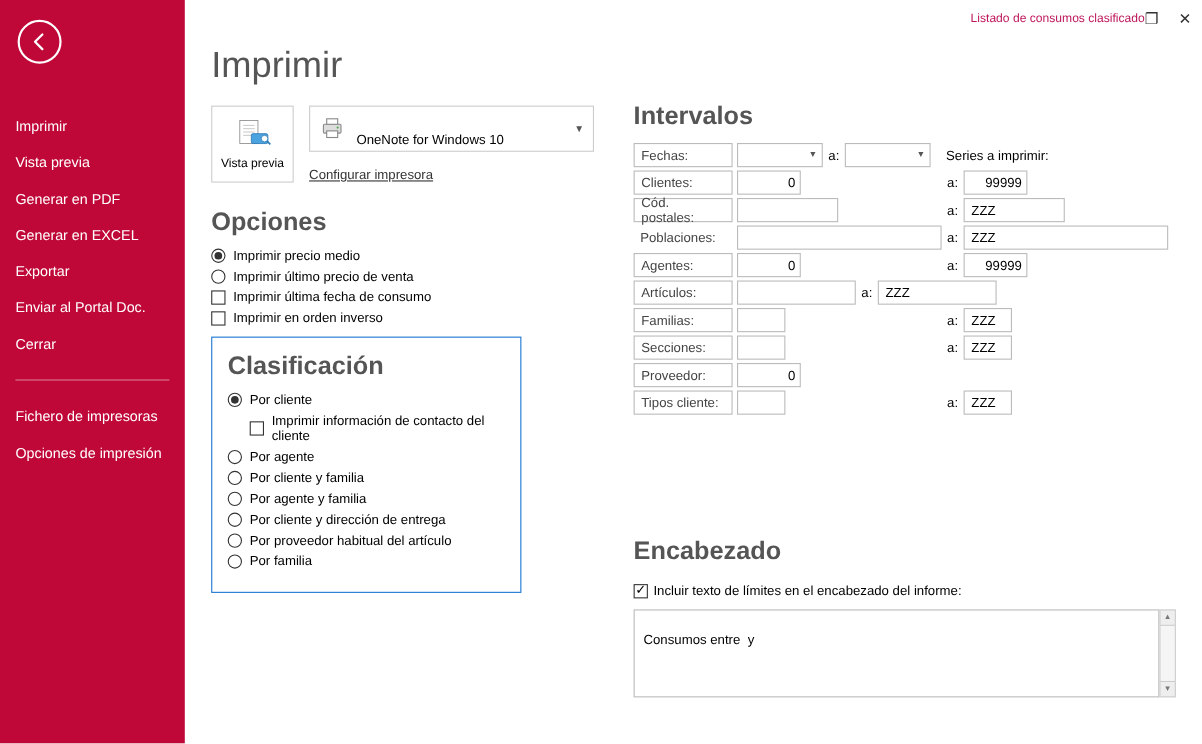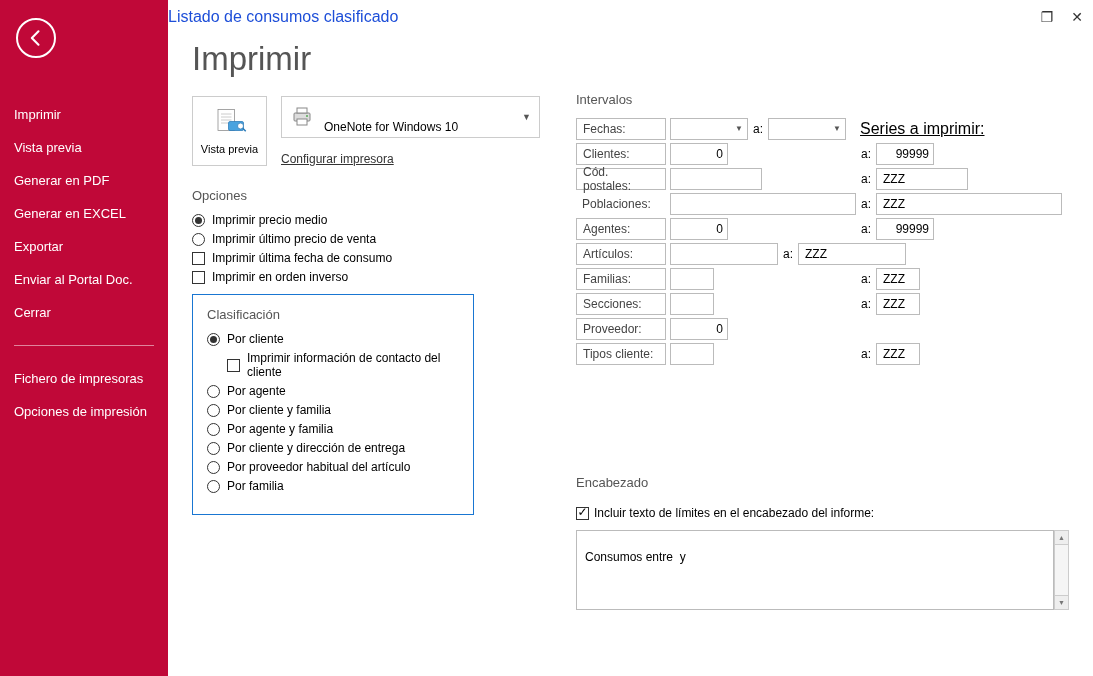--- a/index.html
+++ b/index.html
@@ -4,53 +4,53 @@
 <style>
 * { box-sizing: border-box; margin: 0; padding: 0; font-family: "Segoe UI", Arial, sans-serif; }
 body { width: 1093px; height: 676px; background: #fff; overflow: hidden; display: flex; }
 .sidebar { width: 168px; background: #c00838; color: #fff; padding: 18px 14px; position: relative; }
 .back-circle { width: 40px; height: 40px; border: 2px solid #fff; border-radius: 50%; display: flex; align-items: center; justify-content: center; cursor: pointer; margin-bottom: 40px; margin-left: 2px; }
 .back-circle svg { width: 20px; height: 20px; }
 .side-item { font-size: 13px; padding: 9px 0; cursor: pointer; }
 .side-sep { border-top: 1px solid rgba(255,255,255,.5); margin: 16px 0; }
 .main { flex: 1; position: relative; }
 .titlebar { height: 30px; display: flex; align-items: center; justify-content: space-between; padding: 4px 10px 0 0; }
-.win-title { flex: 1; text-align: left; font-size: 16px; color: #1d4ed8; }
+.win-title { flex: 1; text-align: right; font-size: 11px; color: #be185d; }
 .win-btns { display: flex; gap: 18px; }
 .win-btn { cursor: pointer; font-size: 14px; color: #333; }
 .content { display: flex; padding: 10px 24px 0 24px; gap: 36px; }
 .col-left { width: 348px; }
 .col-right { flex: 1; }
 h1 { font-size: 33px; font-weight: 300; color: #555; margin-bottom: 18px; }
 .print-row { display: flex; gap: 14px; align-items: flex-start; }
 .preview-btn { width: 75px; height: 70px; border: 1px solid #ccc; display: flex; flex-direction: column; align-items: center; justify-content: center; cursor: pointer; font-size: 11px; gap: 4px; }
 .preview-btn svg { width: 36px; height: 32px; }
 .printer-sel { flex: 1; height: 42px; border: 1px solid #ccc; display: flex; align-items: center; padding: 0 8px; cursor: pointer; position: relative; }
 .printer-sel svg { width: 24px; height: 24px; margin-right: 10px; }
 .printer-name { font-size: 12px; flex: 1; margin-top: 20px; }
 .printer-drop { font-size: 9px; color: #555; }
 .cfg-link { font-size: 12px; text-decoration: underline; color: #333; text-align: left; margin-top: 14px; cursor: pointer; }
-h2 { font-size: 13px; font-weight: 400; color: #555; margin: 22px 0 10px 0; }
+h2 { font-size: 23px; font-weight: 700; color: #555; margin: 22px 0 10px 0; }
 .opt-row { display: flex; align-items: center; gap: 7px; font-size: 12px; margin: 5px 0; }
 .radio, .checkbox { width: 13px; height: 13px; border: 1px solid #333; flex-shrink: 0; position: relative; cursor: pointer; }
 .radio { border-radius: 50%; }
 .radio.on::after { content: ""; position: absolute; inset: 2px; background: #333; border-radius: 50%; }
 .checkbox.on::after { content: "✓"; position: absolute; inset: -2px 0 0 0; font-size: 12px; text-align: center; line-height: 13px; }
 .class-box { border: 1px solid #1976d2; padding: 8px 28px 16px 14px; margin-top: 10px; width: 282px; }
 .class-box h2 { margin: 4px 0 10px 0; }
 .sub-indent { margin-left: 20px; }
 .int-table .irow { display: flex; align-items: center; margin-bottom: 2px; height: 23px; }
 .ilabel { width: 90px; height: 22px; border: 1px solid #bbb; display: flex; align-items: center; padding: 0 6px; font-size: 12px; color: #444; }
 .ilabel.noborder { border: none; }
 .ival { height: 22px; border: 1px solid #bbb; font-size: 12px; padding: 0 4px; text-align: right; }
 .ival.txt { text-align: left; padding: 0 6px; }
 .asep { font-size: 12px; margin: 0 5px; }
 .drop { display: inline-flex; align-items: center; justify-content: flex-end; height: 22px; border: 1px solid #bbb; padding: 0 4px; cursor: pointer; }
 .drop .dd { font-size: 8px; color: #555; }
-.serieslink { font-size: 16px; text-decoration: underline; cursor: pointer; margin-left: 14px; }
+.serieslink { font-size: 12px; cursor: pointer; margin-left: 14px; }
 .enc-check { display: flex; align-items: center; gap: 5px; font-size: 12px; margin: 16px 0 10px 0; }
 .enc-text { width: 100%; height: 80px; border: 1px solid #bbb; padding: 19px 8px; font-size: 12px; resize: none; }
 .enc-wrap { display: flex; }
 .scroll-stub { width: 15px; display: flex; flex-direction: column; }
 .scroll-btn { width: 15px; height: 15px; background: #eee; border: 1px solid #ccc; font-size: 7px; text-align: center; line-height: 13px; color: #777; }
 .scroll-mid { flex: 1; background: #f5f5f5; border-left: 1px solid #ccc; border-right: 1px solid #ccc; }
 </style>
 </head>
 <body>
 

